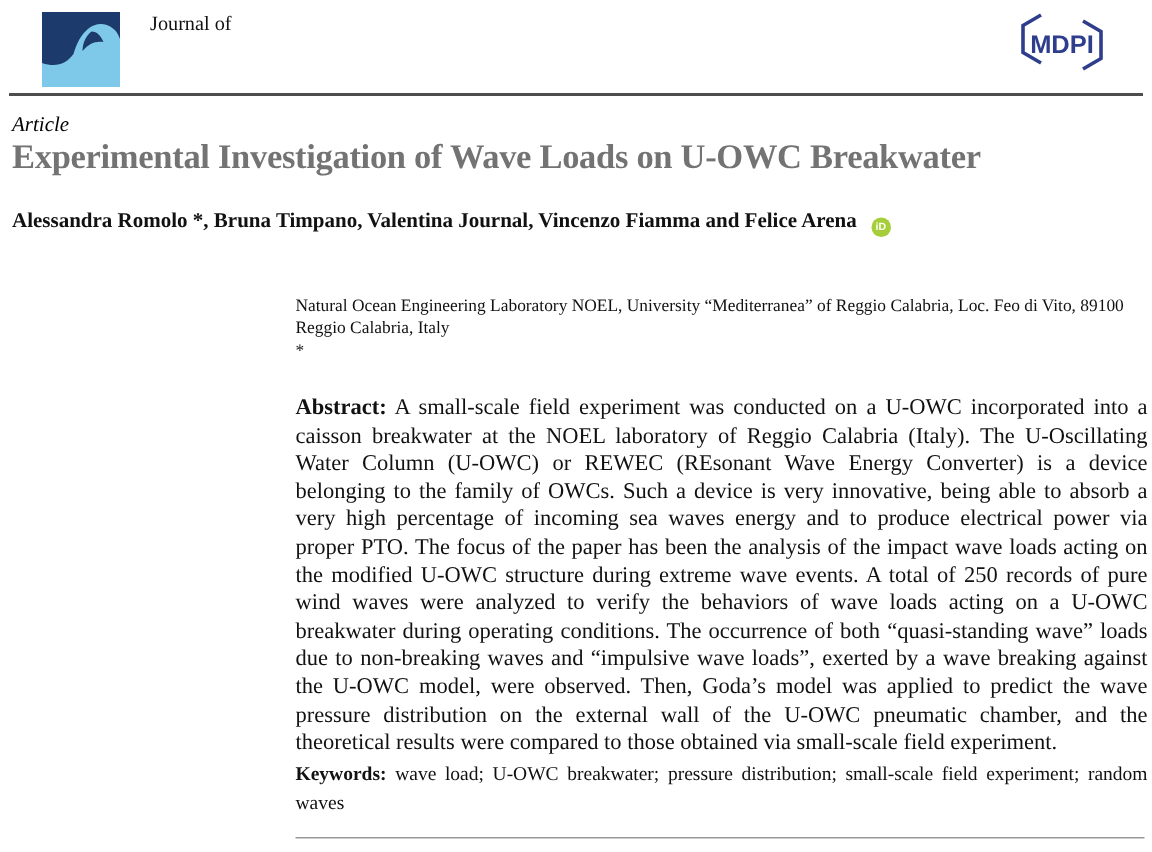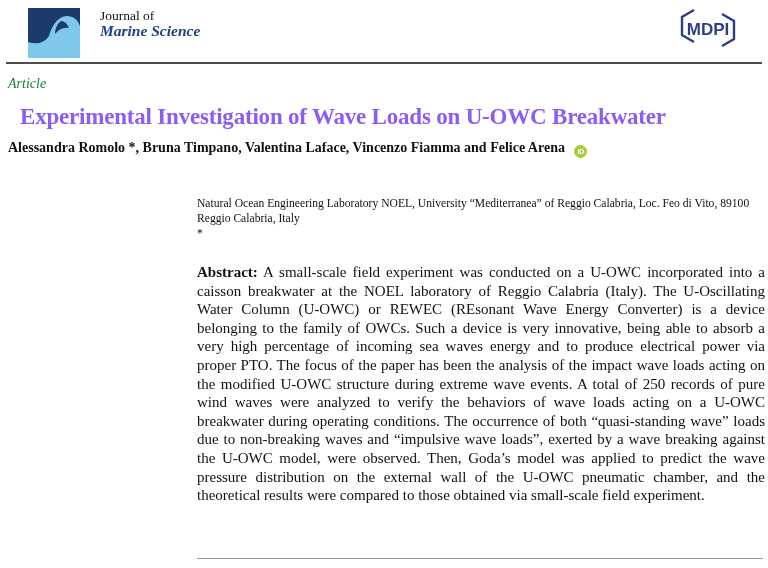--- a/index.html
+++ b/index.html
@@ -13,24 +13,24 @@
     border-radius:12px;
   }
   
   .journal-logo{position:absolute;left:28px;top:8px;width:52px;height:50px;}
   .journal-name{position:absolute;left:100px;top:9px;line-height:1.05;}
   .journal-prefix{font-size:13.5px;color:#111;}
   .journal-line{font-size:15.5px;font-weight:bold;font-style:italic;color:#204088;line-height:1.08;}
   .mdpi-logo{position:absolute;left:677px;top:8px;width:62px;height:40px;}
   .header-rule{position:absolute;left:6px;top:62px;width:756px;height:0;border-top:2px solid #4d4d4d;}
   
-  .article-label{position:absolute;left:8px;top:76px;font-style:italic;font-size:14px;color:#15803d;}
+  .article-label{position:absolute;left:8px;top:76px;font-style:italic;font-size:14px;color:#000000;}
   .paper-title{
-    position:absolute;left:8px;top:92px;margin:12px;
-    font-size:23px;font-weight:bold;color:#8b5cf6;
+    position:absolute;left:8px;top:92px;margin:0;
+    font-size:23px;font-weight:bold;color:#737373;
     letter-spacing:-0.2px;white-space:nowrap;text-align:center;
   }
   .authors{position:absolute;left:8px;top:140px;font-size:14px;font-weight:bold;color:#111;white-space:nowrap;}
   .orcid-icon{
     display:inline-block;vertical-align:-2px;margin-left:6px;
     width:13px;height:13px;border-radius:50%;
     background:#a6ce39;color:#fff;
     font-family:"Liberation Sans",sans-serif;font-size:7px;font-weight:bold;
     text-align:center;line-height:13px;font-style:normal;
   }
@@ -59,46 +59,46 @@
   <div class="journal-logo">
     <svg width="52" height="50" viewBox="0 0 52 50" xmlns="http://www.w3.org/2000/svg">
       <rect x="0" y="0" width="52" height="50" fill="#1d3a6d"></rect>
       <path d="M0,50 L52,50 L52,18 C49,8 38,5 31,11 C26,15 23,21 21,28 C16,35 9,37 0,34 Z" fill="#7ec9e9"></path>
       <path d="M33,13 C29,16 27,21 27,26 C31,21 36,19 41,20 C39,15 36,13 33,13 Z" fill="#1d3a6d"></path>
     </svg>
   </div>
 
   <div class="journal-name">
     <div class="journal-prefix">Journal of</div>
-    <div class="journal-line">Marine Science</div>
   </div>
 
   <div class="mdpi-logo">
     <svg width="62" height="40" viewBox="0 0 62 40" xmlns="http://www.w3.org/2000/svg">
       <polyline points="17,2 5,9 5,27 17,34" fill="none" stroke="#2f3e8c" stroke-width="2.4"></polyline>
       <polyline points="45,6 57,13 57,31 45,38" fill="none" stroke="#2f3e8c" stroke-width="2.4"></polyline>
       <text x="31" y="27" text-anchor="middle" font-family="Liberation Sans, sans-serif" font-size="17" font-weight="bold" fill="#2f3e8c">MDPI</text>
     </svg>
   </div>
 
   <div class="header-rule"></div>
 
   <div class="article-label">Article</div>
   <h1 class="paper-title">Experimental Investigation of Wave Loads on U-OWC Breakwater</h1>
 
   <div class="authors">
-    <span>Alessandra Romolo *, Bruna Timpano, Valentina Laface, Vincenzo Fiamma and Felice Arena</span>
+    <span>Alessandra Romolo *, Bruna Timpano, Valentina Journal, Vincenzo Fiamma and Felice Arena</span>
     <span class="orcid-icon">iD</span>
   </div>
 
   <div class="affil-block">
     <p class="affil-text">Natural Ocean Engineering Laboratory NOEL, University “Mediterranea” of Reggio Calabria, Loc. Feo di Vito, 89100 Reggio Calabria, Italy</p>
     <div class="corr-line">
       <span class="corr-marker">*</span>
     </div>
   </div>
 
   <p class="abstract"><span class="inline-label">Abstract:</span> <span>A small-scale field experiment was conducted on a U-OWC incorporated into a caisson breakwater at the NOEL laboratory of Reggio Calabria (Italy). The U-Oscillating Water Column (U-OWC) or REWEC (REsonant Wave Energy Converter) is a device belonging to the family of OWCs. Such a device is very innovative, being able to absorb a very high percentage of incoming sea waves energy and to produce electrical power via proper PTO. The focus of the paper has been the analysis of the impact wave loads acting on the modified U-OWC structure during extreme wave events. A total of 250 records of pure wind waves were analyzed to verify the behaviors of wave loads acting on a U-OWC breakwater during operating conditions. The occurrence of both “quasi-standing wave” loads due to non-breaking waves and “impulsive wave loads”, exerted by a wave breaking against the U-OWC model, were observed. Then, Goda’s model was applied to predict the wave pressure distribution on the external wall of the U-OWC pneumatic chamber, and the theoretical results were compared to those obtained via small-scale field experiment.</span></p>
 
+  <p class="keywords"><span class="inline-label">Keywords:</span> <span>wave load; U-OWC breakwater; pressure distribution; small-scale field experiment; random waves</span></p>
 
   <div class="bottom-rule"></div>
 
 </div>
 
 </body></html>

